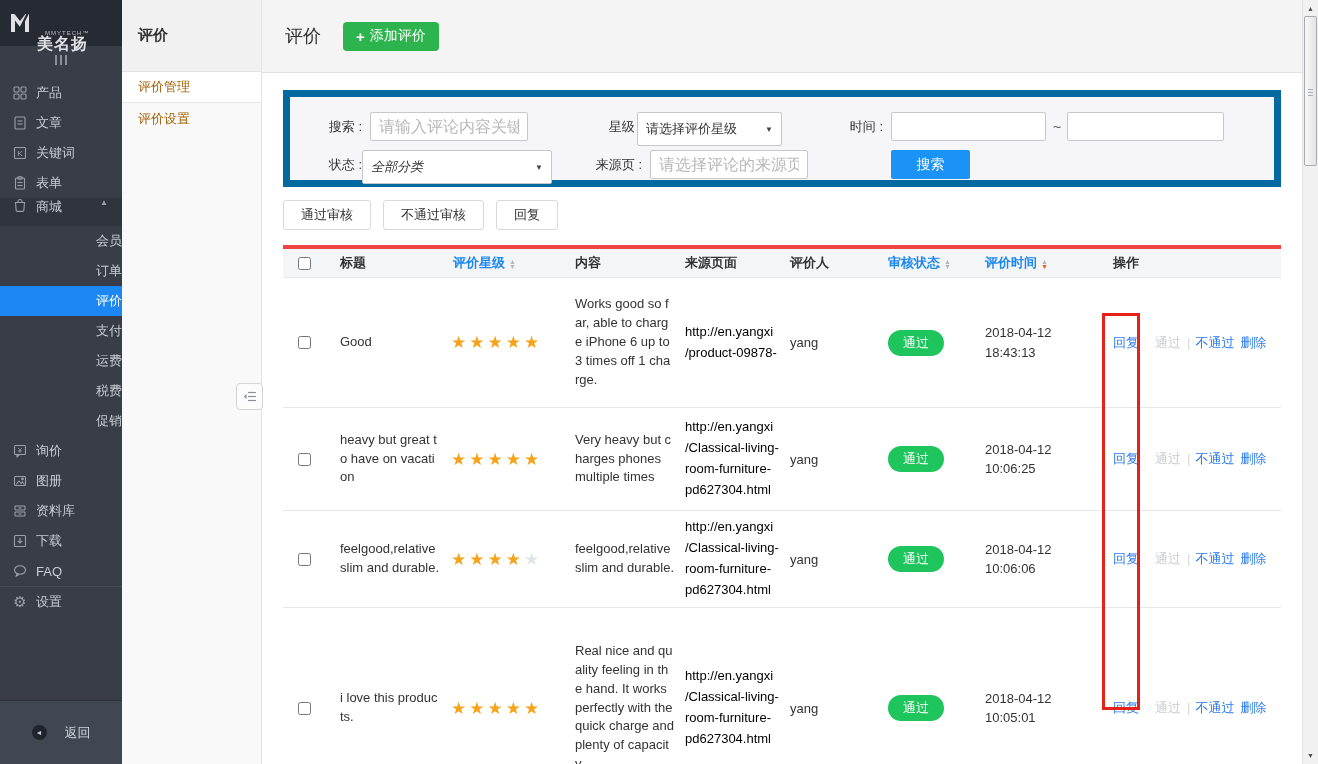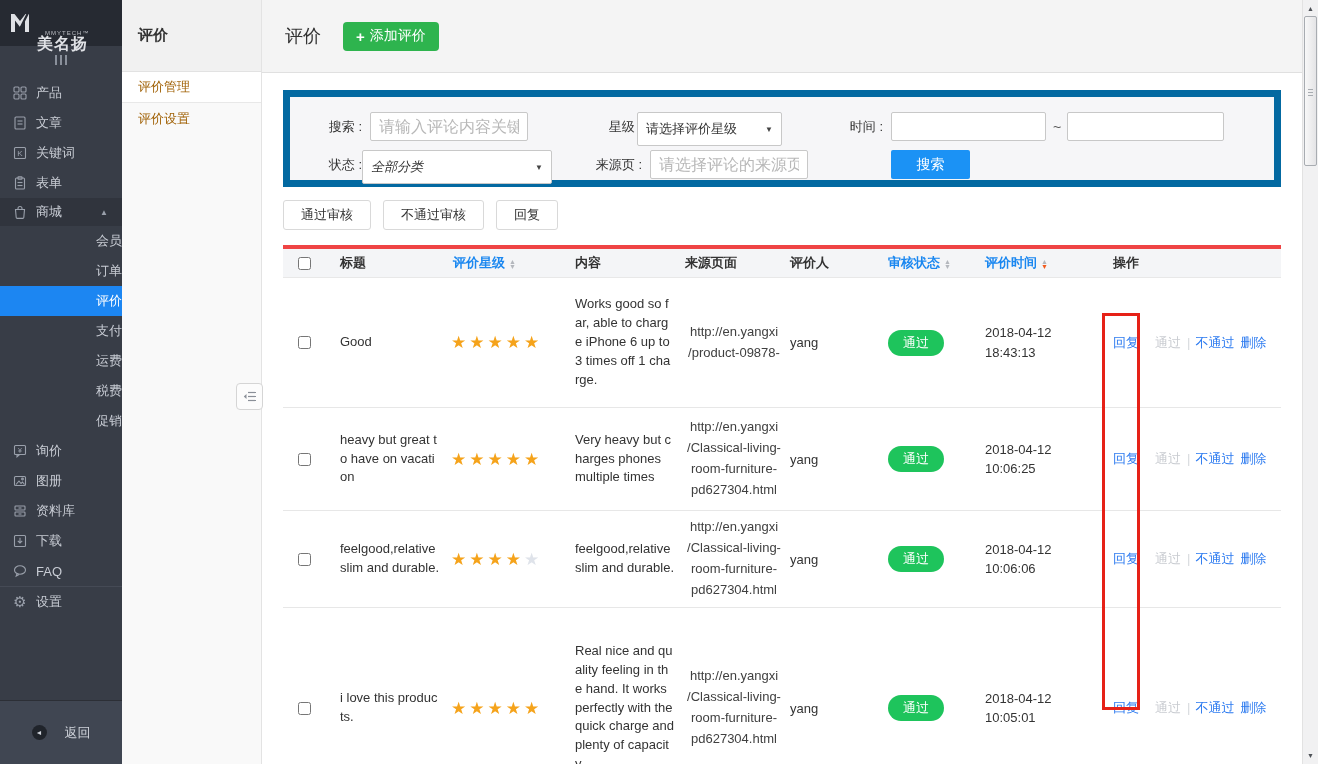--- a/index.html
+++ b/index.html
@@ -12,21 +12,21 @@
   .logo { height:46px; background:#262a32; display:flex; align-items:center; padding-left:8px; gap:5px; }
   .logo-m { flex:0 0 auto; }
   .brand-txt { display:flex; flex-direction:column; line-height:1;margin-top:36px; }
   .brand-sub { font-size:6px; color:#b9bcc2; letter-spacing:1px; transform:translateX(8px); }
   .brand-main { font-size:16px; color:#dfe1e5; font-weight:bold; letter-spacing:1px; }
   .collapse-bars { height:28px; display:flex; align-items:center; justify-content:center; gap:3px; cursor:pointer; }
   .collapse-bars i { display:block; width:2px; height:10px; background:#8a909b; }
   .nav { margin-top:4px; }
   .nav-item { height:30px; display:flex; align-items:center; padding-left:13px; gap:9px; font-size:13px; cursor:pointer; }
   .nav-item svg { flex:0 0 auto; }
-  .nav-group { height:28px; background:#30343d; display:flex; align-items:center; padding-left:13px; gap:9px; font-size:13px; cursor:pointer; position:relative; }
+  .nav-group { height:28px; background:#30343d; display:flex; align-items:flex-start; padding-left:13px; gap:9px; font-size:13px; cursor:pointer; position:relative; }
   .group-caret { position:absolute; right:14px; font-size:8px; color:#9aa0ab; }
   .nav-sub { height:30px; display:flex; align-items:center; padding-left:41px; font-size:13px; cursor:pointer;justify-content:flex-end; }
   .nav-sub.active { background:#1c86f2; color:#fff; }
   .nav-item.settings { border-top:1px solid #454a55; }
   .gear-glyph { font-size:15px; color:#9aa0ab; line-height:13px; width:14px; text-align:center; }
   .sidebar-footer { position:absolute; left:0; right:0; bottom:0; height:64px; background:#404652; border-top:1px solid #2c2f36; display:flex; align-items:center; justify-content:center; gap:18px; cursor:pointer;margin-top:44px; }
   .back-circle { width:15px; height:15px; border-radius:50%; background:#20242b; color:#cfd3da; font-size:7px; display:flex; align-items:center; justify-content:center; }
   .back-label { font-size:13px; color:#cfd3da; }
 
   
@@ -73,21 +73,21 @@
   .sort i { font-style:normal; font-size:7px; line-height:5px; color:#b4b7bd; }
   .sort i.active { color:#f25a1d; }
   .chk { display:flex; justify-content:center; }
   .chk input { width:13px; height:13px; cursor:pointer; }
   .row { border-bottom:1px solid #e7e7e7; }
   .row-1 { height:130px; } .row-2 { height:103px; } .row-3 { height:97px; } .row-4 { height:200px; border-bottom:none; }
   .wrap-text { word-break:break-all; line-height:1.45; padding-right:6px; }
   .stars-cell { padding-left:6px; letter-spacing:3px; white-space:nowrap; }
   .star { color:#f5a31b; font-size:17px; }
   .star-empty { color:#dfe3ea; }
-  .link-cell { color:#404040; white-space:pre-line; line-height:1.6; word-break:break-all; padding-right:2px; cursor:pointer;text-align:center; }
+  .link-cell { color:#000000; white-space:pre-line; line-height:1.6; word-break:break-all; padding-right:2px; cursor:pointer; }
   .badge { display:inline-block; min-width:56px; height:26px; line-height:26px; border-radius:13px; background:#1ec45c; color:#fff; font-size:13px; text-align:center; padding:0 12px; }
   .time-cell { line-height:1.5; }
   .ops-cell { white-space:nowrap; }
   .op-link { color:#2d7bf0; cursor:pointer; }
   .op-reply { margin-right:16px; }
   .op-disabled { color:#c9ccd1; cursor:default; }
   .op-sep { color:#d6d9dd; margin:0 5px 0 6px; }
   .op-gap { margin-left:6px; }
 
   

